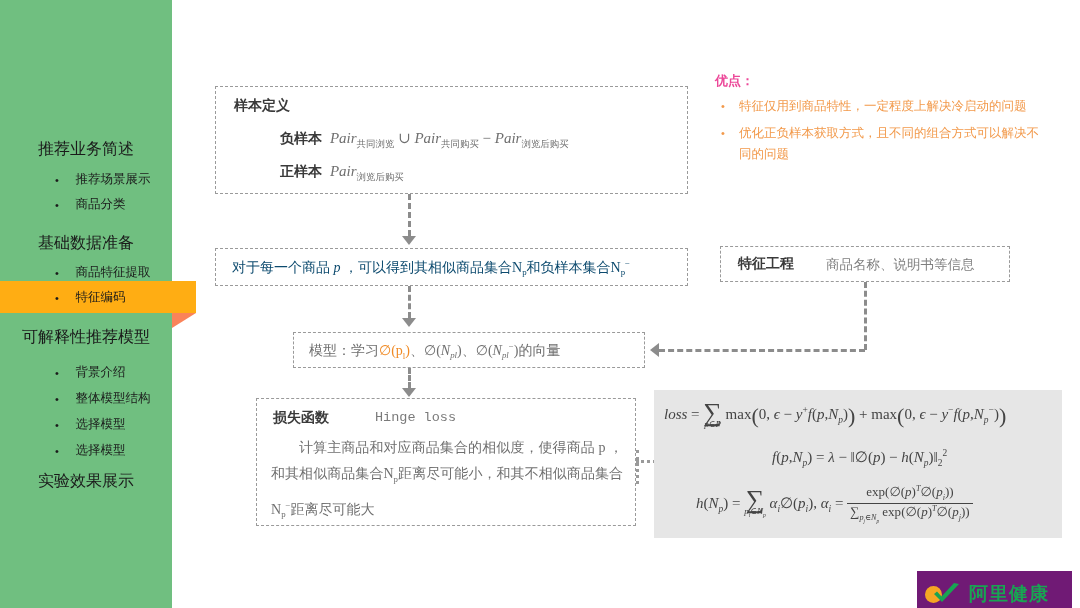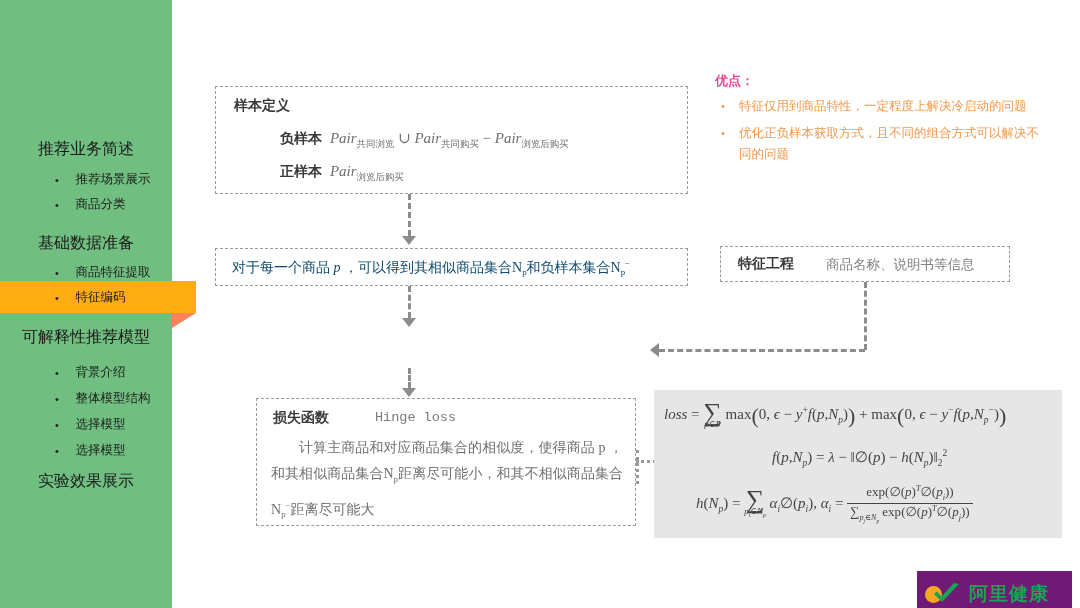--- a/index.html
+++ b/index.html
@@ -270,20 +270,25 @@
 
   <div class="dbox" id="box-feat">
     <div id="feat-title" class="lbl-bold">特征工程</div>
     <div id="feat-desc">商品名称、说明书等信息</div>
   </div>
 
   <div class="vline" style="left:692px;top:282px;height:68px;"></div>
   <div class="hline" style="left:487px;top:349px;width:206px;"></div>
   <div class="arrow-left" style="left:478px;top:343px;"></div>
 
+  <div class="dbox" id="box-model">
+    <div id="model-text" class="math">
+      <span>模型：学习</span><span class="accent-orange">∅(p<sub>l</sub>)</span>、∅(<span class="mi">N</span><sub><span class="mi">pl</span></sub>)、∅(<span class="mi">N</span><sub><span class="mi">pl</span></sub><sup>−</sup>)<span>的向量</span>
+    </div>
+  </div>
 
   <div class="vline" style="left:236px;top:368px;height:20px;"></div>
   <div class="arrow-down" style="left:230px;top:388px;"></div>
 
   <div class="dbox" id="box-loss">
     <div id="loss-title" class="lbl-bold">损失函数</div>
     <div id="loss-hinge">Hinge loss</div>
     <div id="loss-body" class="math">
       <span>计算主商品和对应商品集合的相似度，使得商</span><span>品 p ，和其相似商品集合N</span><sub>p</sub><span>距离尽可能小，和其不</span><span>相似商品集合N</span><sub>p</sub><sup>−</sup><span>距离尽可能大</span>
     </div>

